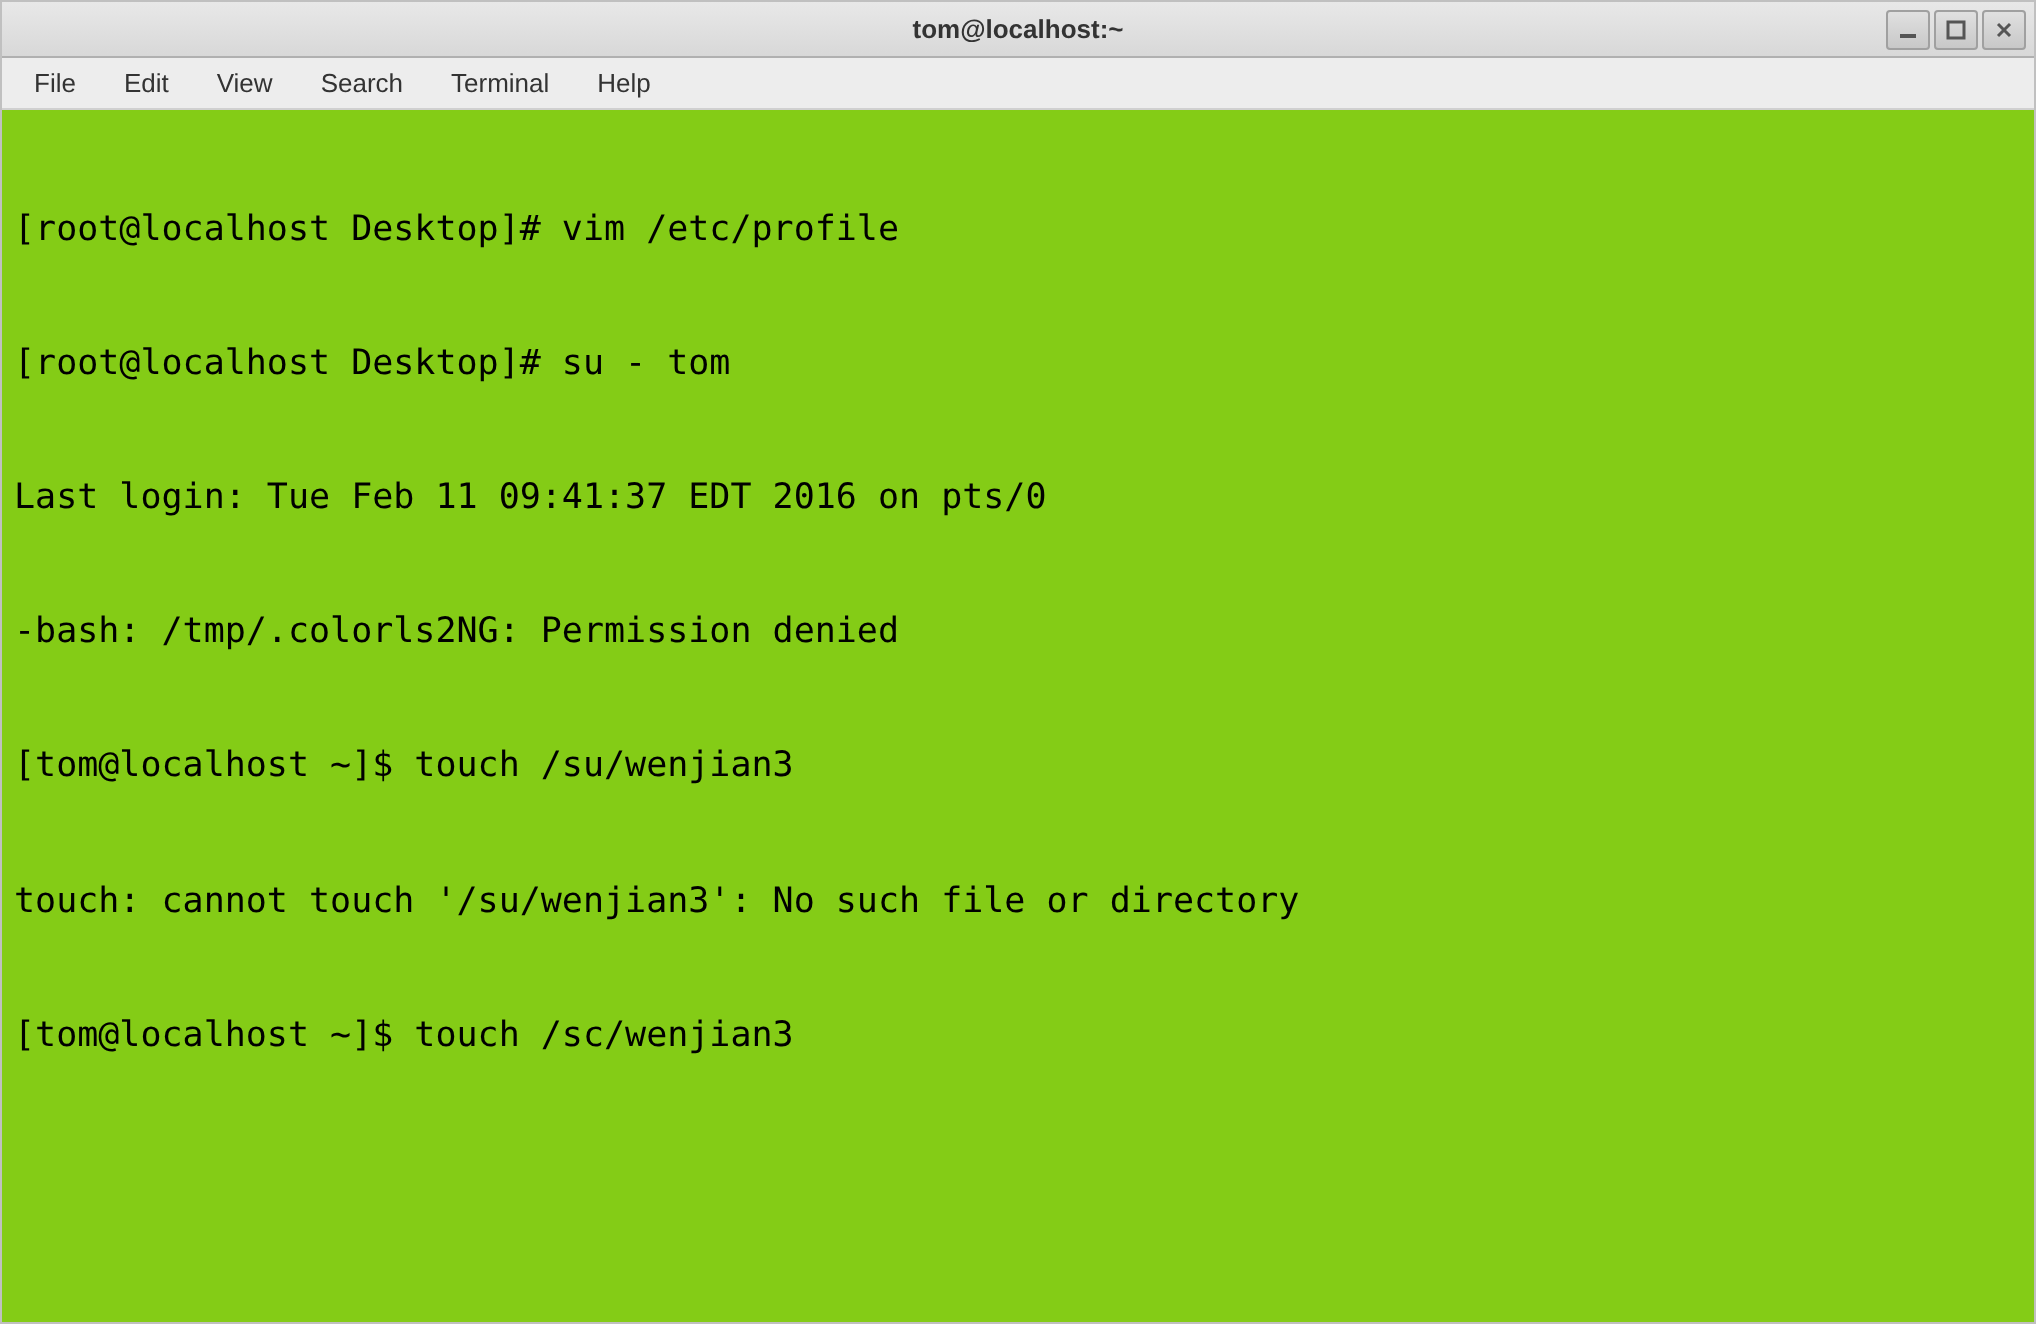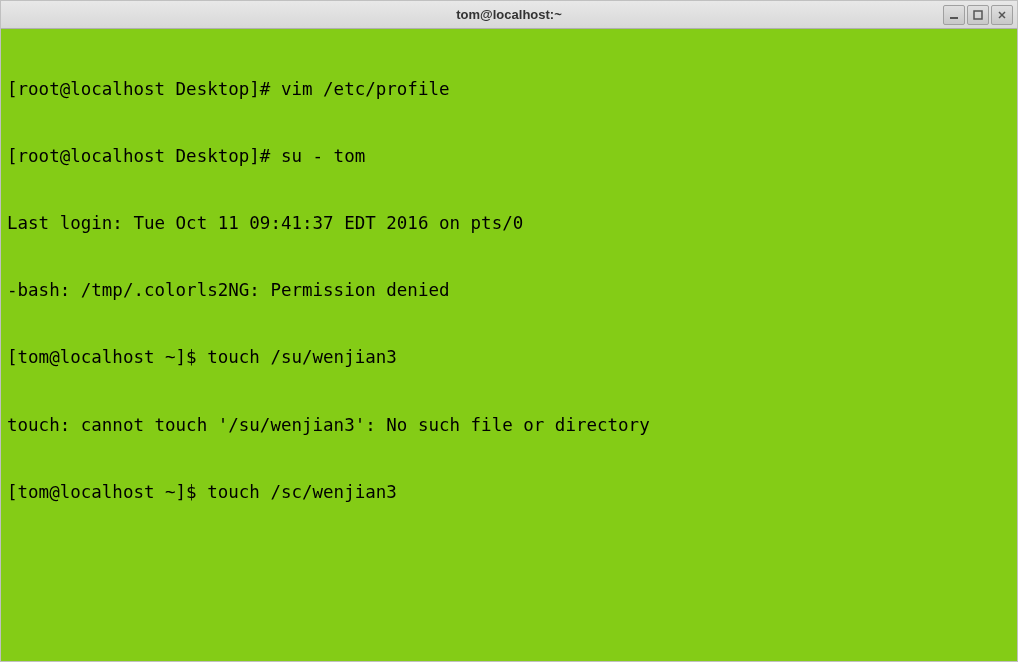--- a/index.html
+++ b/index.html
@@ -106,25 +106,33 @@
       </div>
       <div class="window-control">
         <svg width="10" height="10" viewBox="0 0 10 10">
             <line x1="2" y1="2" x2="8" y2="8" stroke="#555" stroke-width="1.5"></line>
             <line x1="8" y1="2" x2="2" y2="8" stroke="#555" stroke-width="1.5"></line>
           </svg>
       </div>
     </div>
   </div>
 
+  <div class="menubar">
+    <div class="menu-item">File</div>
+    <div class="menu-item">Edit</div>
+    <div class="menu-item">View</div>
+    <div class="menu-item">Search</div>
+    <div class="menu-item">Terminal</div>
+    <div class="menu-item">Help</div>
+  </div>
 
   <div class="terminal-area">
     <div class="terminal-line">[root@localhost Desktop]# vim /etc/profile</div>
     <div class="terminal-line">[root@localhost Desktop]# su - tom</div>
-    <div class="terminal-line">Last login: Tue Oct 11 09:41:37 EDT 2016 on pts/0</div>
+    <div class="terminal-line">Last login: Tue Feb 11 09:41:37 EDT 2016 on pts/0</div>
     <div class="terminal-line">-bash: /tmp/.colorls2NG: Permission denied</div>
     <div class="terminal-line">[tom@localhost ~]$ touch /su/wenjian3</div>
     <div class="terminal-line">touch: cannot touch '/su/wenjian3': No such file or directory</div>
     <div class="terminal-line">[tom@localhost ~]$ touch /sc/wenjian3</div>
     
     
     
     
     
     

